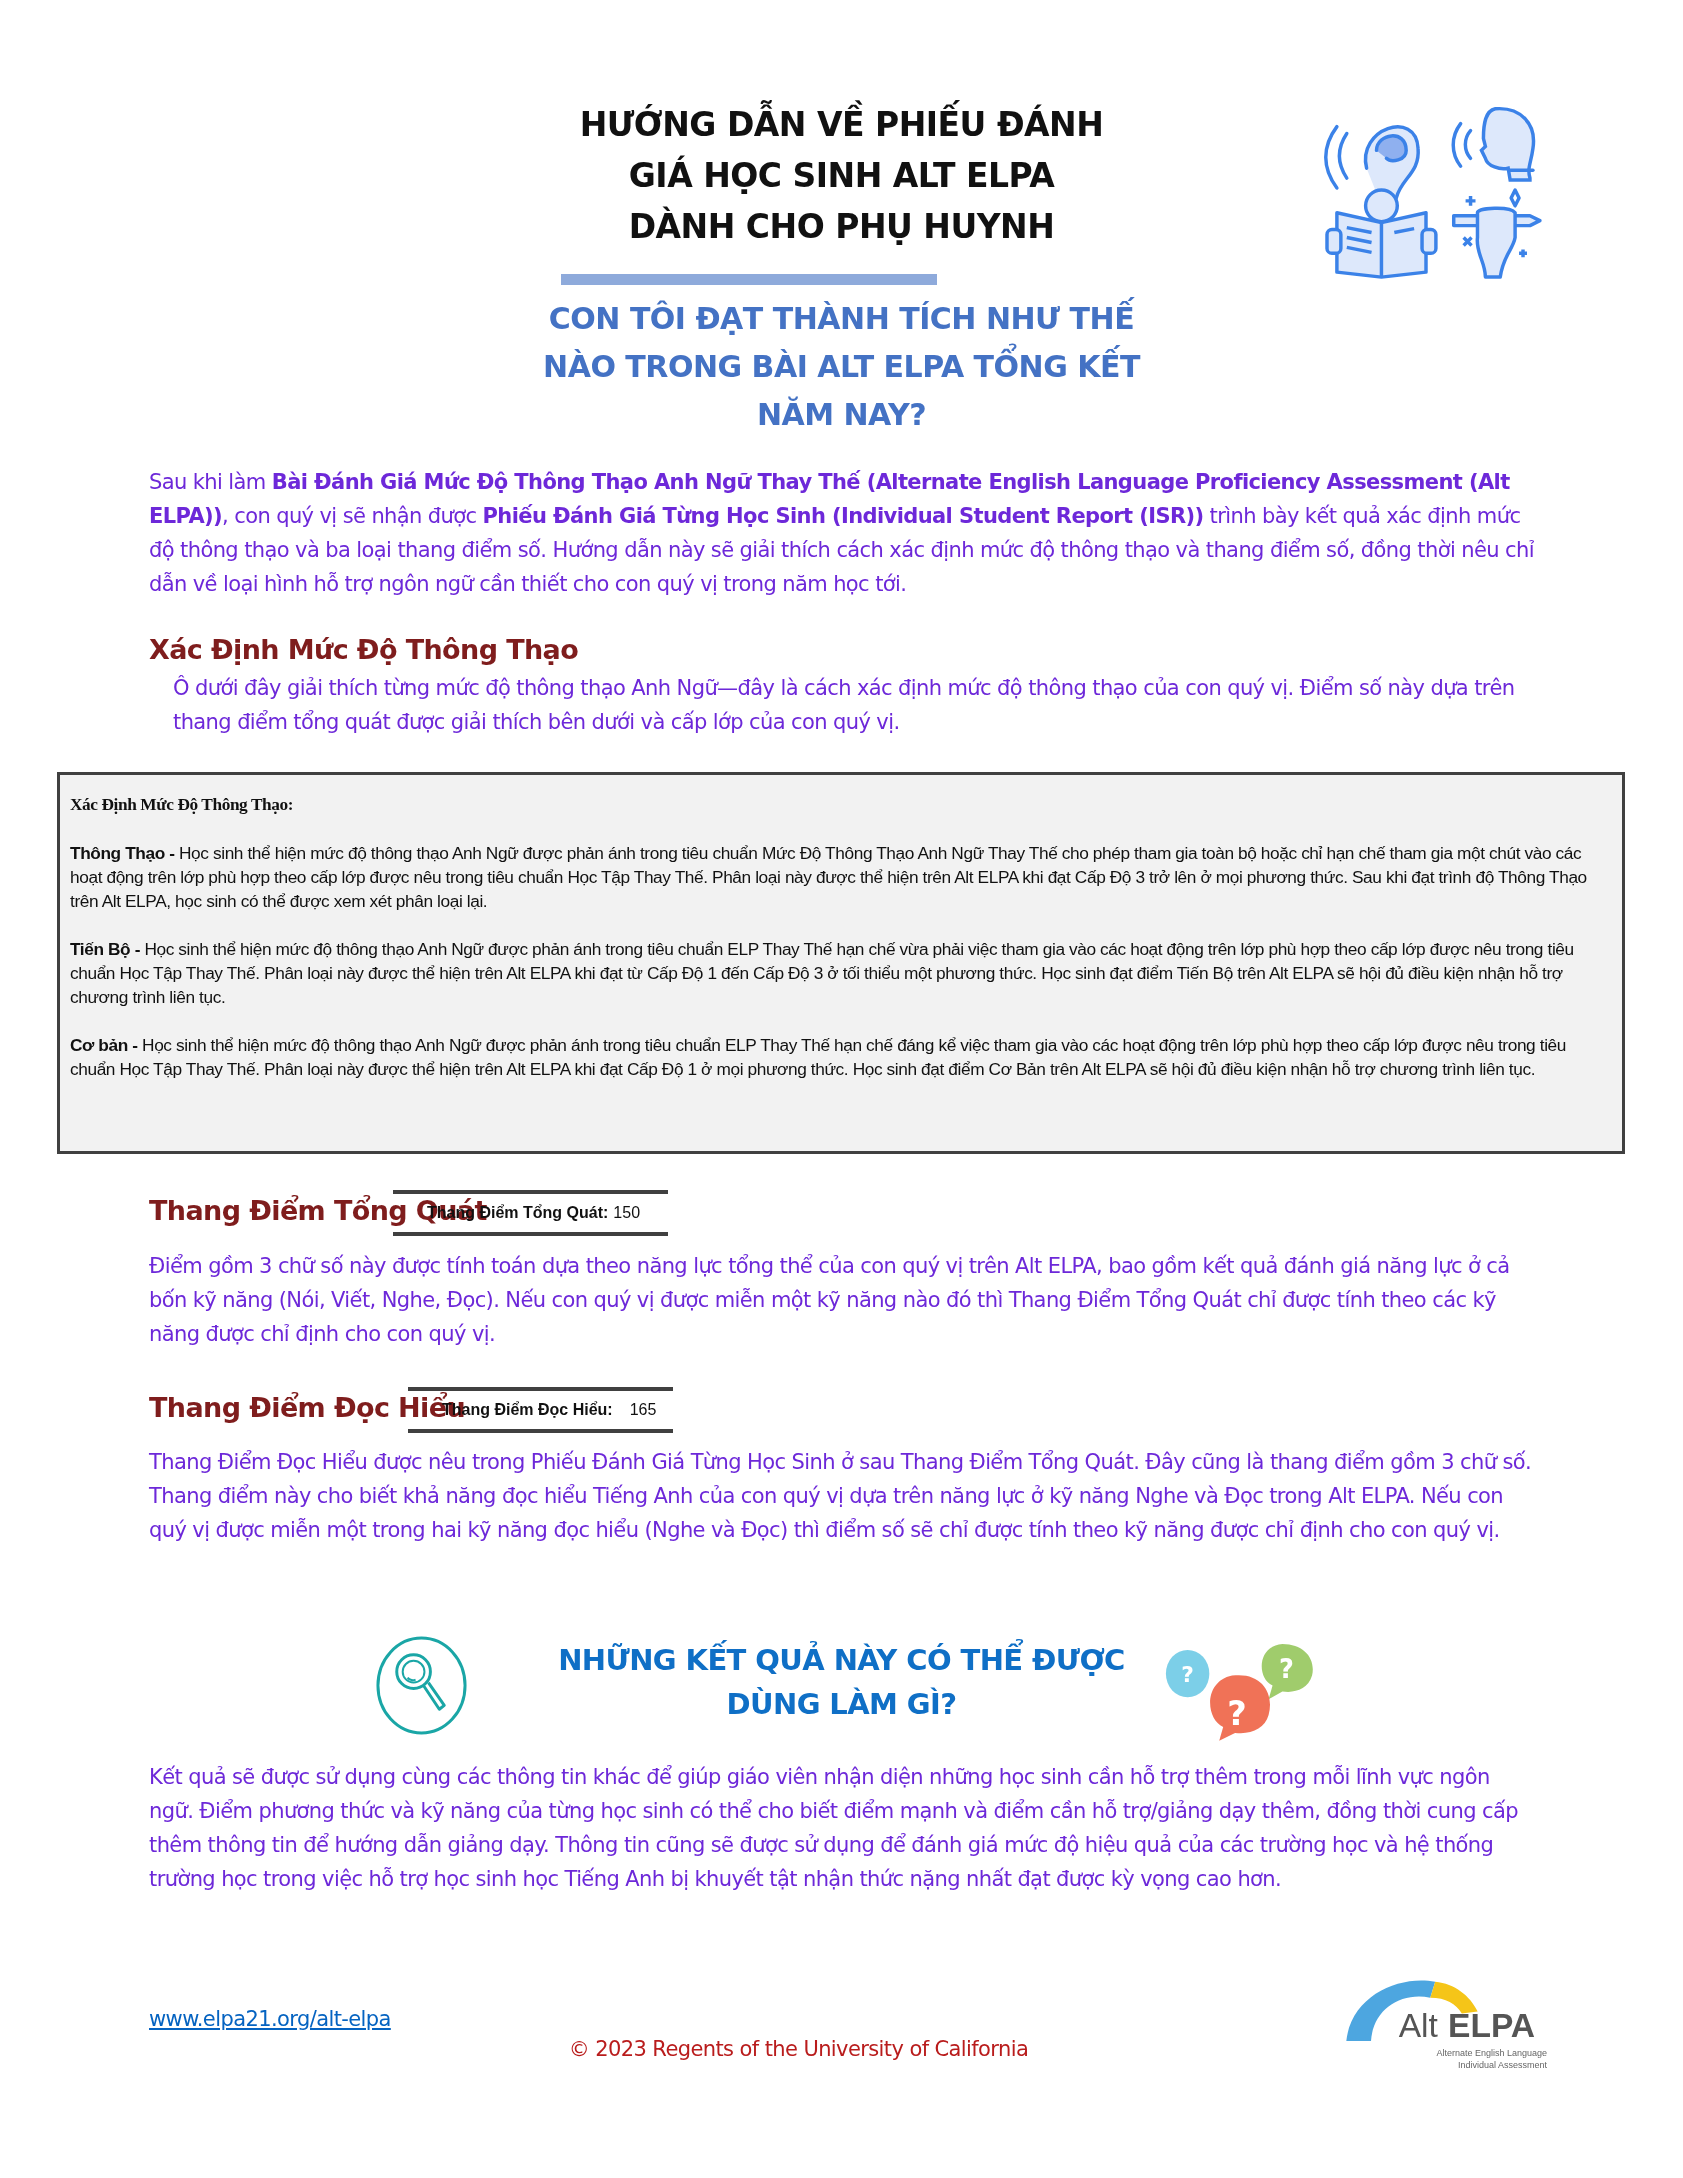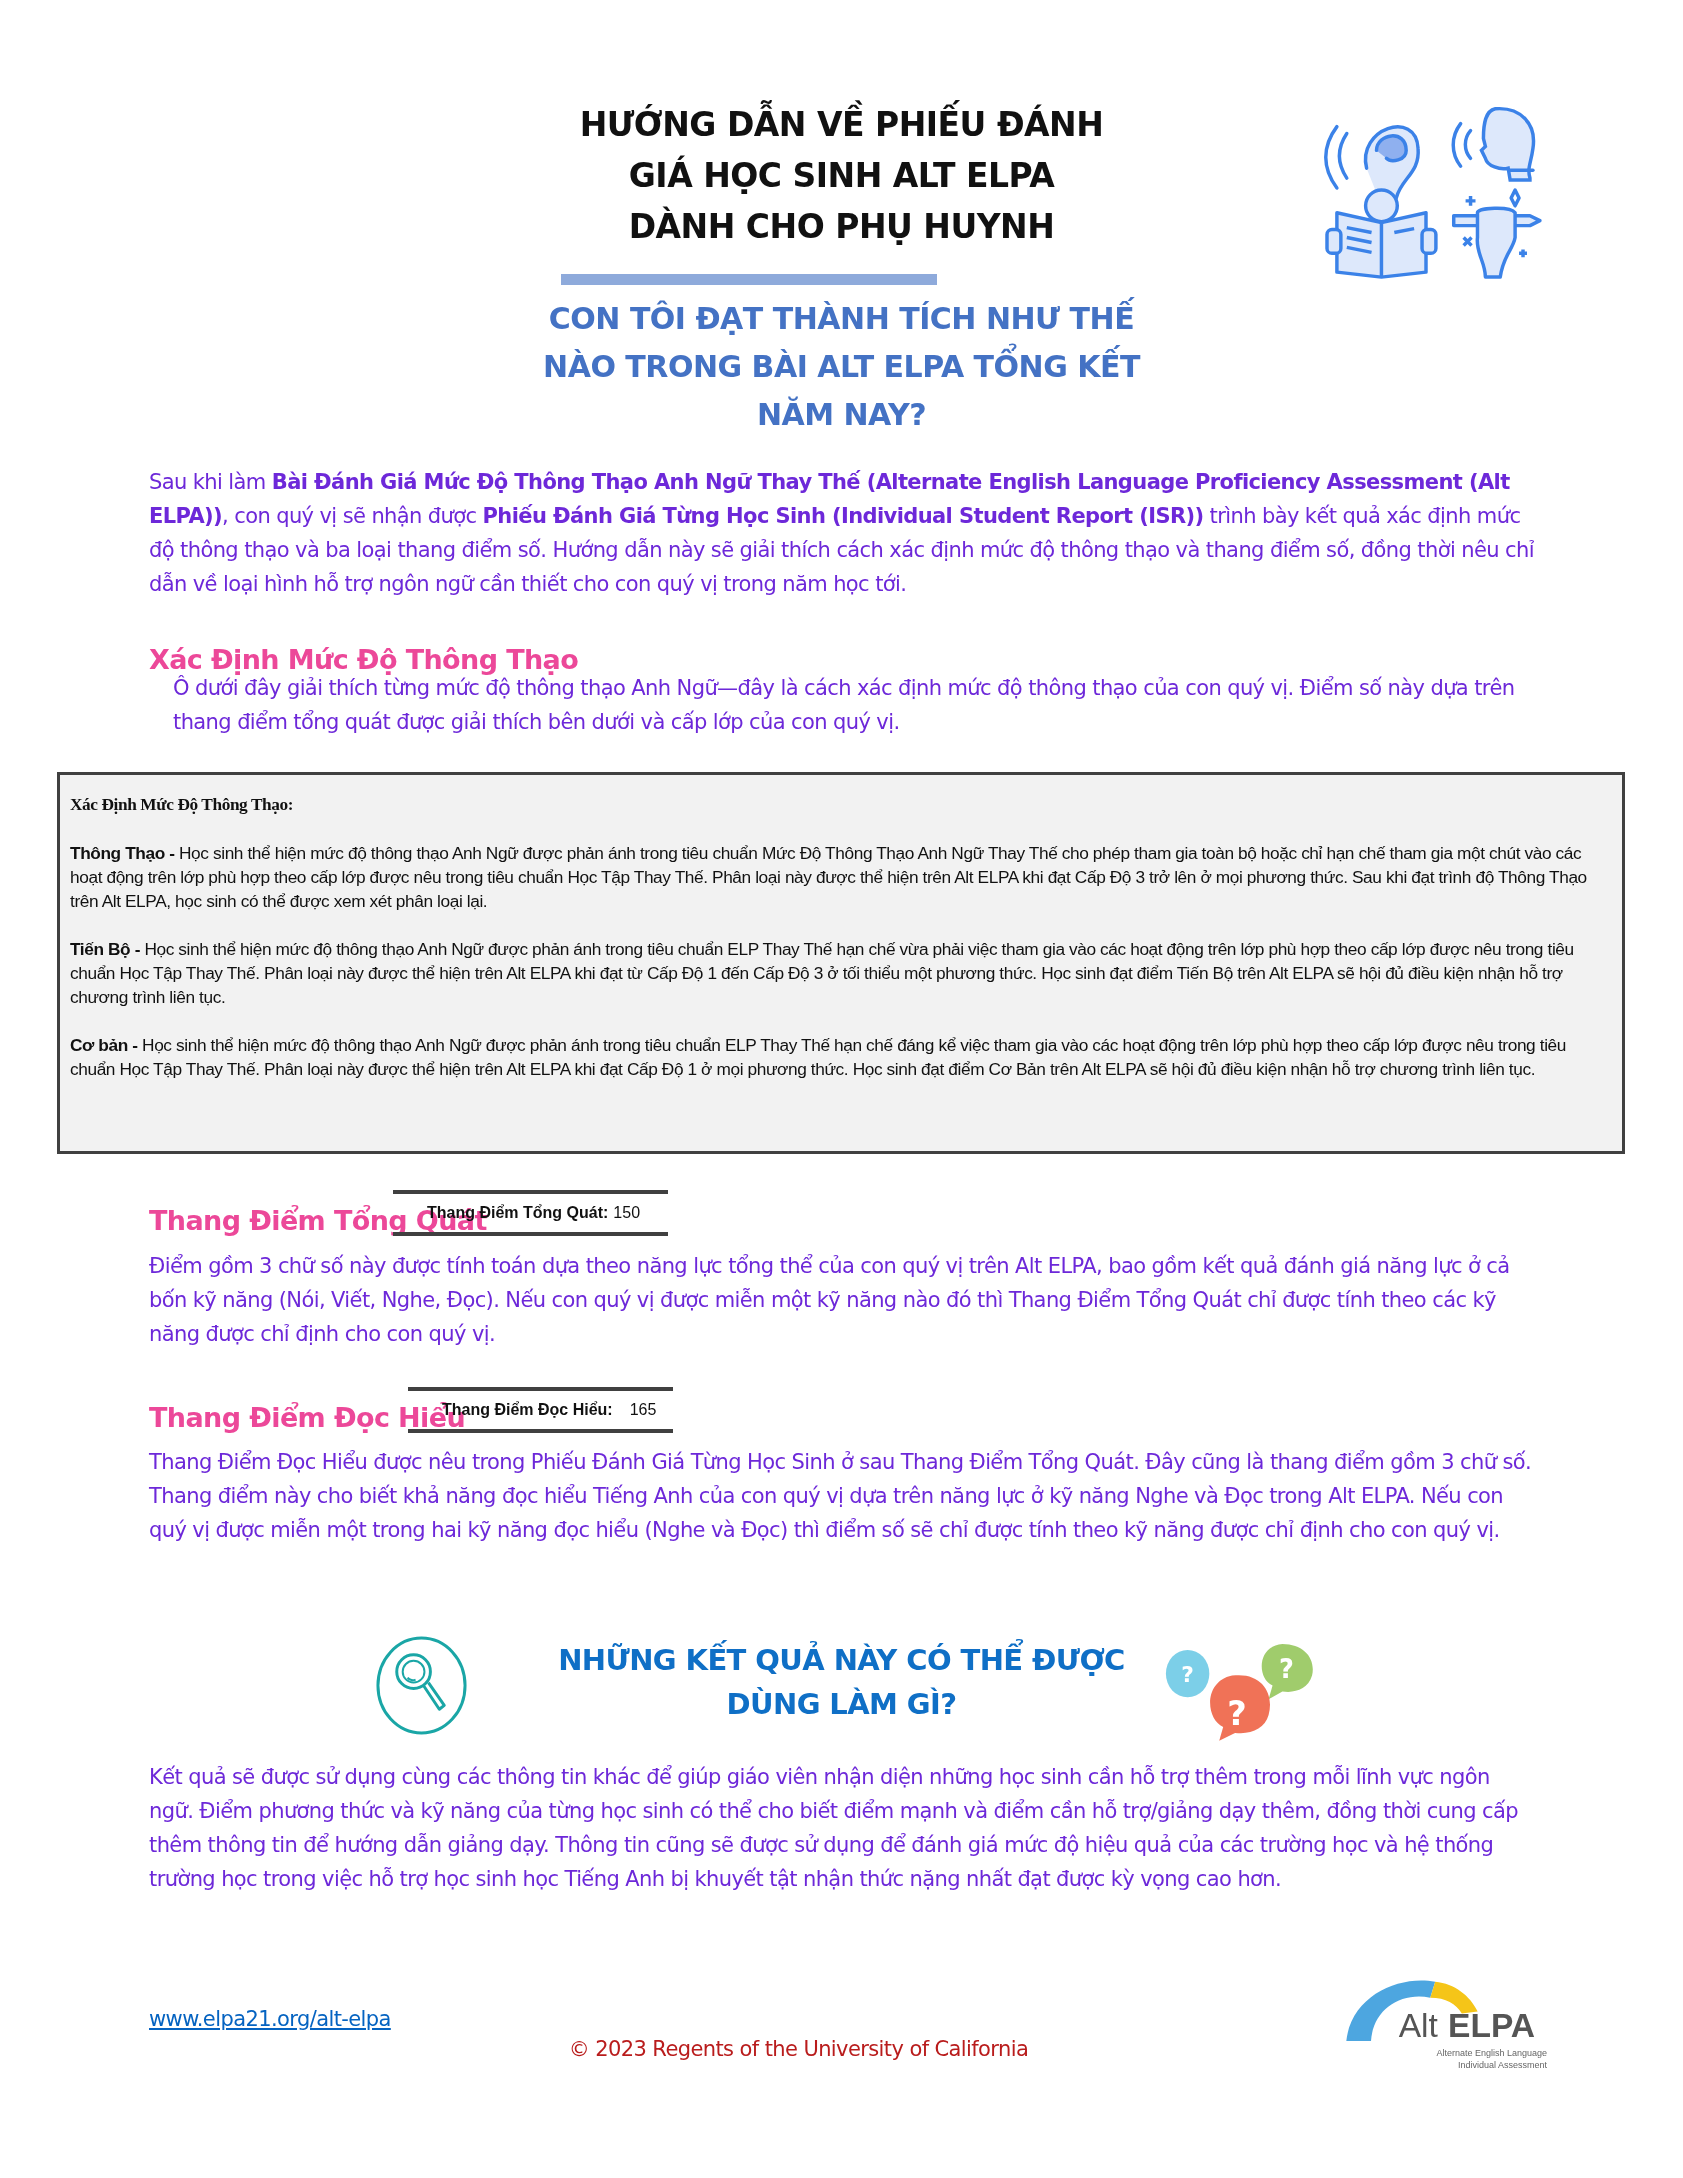--- a/index.html
+++ b/index.html
@@ -19,23 +19,22 @@
       font-family: "DejaVu Sans", sans-serif; font-weight: bold; font-size: 30px;
       line-height: 48px; color: #4472c4; letter-spacing: -0.5px;
     }
     .icons { left: 1307px; top: 89px; width: 238px; height: 198px; }
     .body-text {
       font-family: "DejaVu Sans", sans-serif; font-size: 21px; line-height: 34px; color: #6d28d9;
       letter-spacing: -0.6px;
     }
     .intro { left: 149px; top: 465px; width: 1386px; }
     .h2 {
-      font-family: "DejaVu Sans", sans-serif; font-size: 27px; font-weight: bold; color: #ec4899;
+      font-family: "DejaVu Sans", sans-serif; font-size: 27px; font-weight: bold; color: #7f1d1d;
       letter-spacing: -0.6px;
-      margin-top: 10px;
     }
     .sec1-h { left: 149px; top: 634px; }
     .sec1-p { left: 149px; top: 671px; width: 1386px; margin-left: 24px; }
     .levels-box {
       left: 57px; top: 772px; width: 1568px; height: 382px; background: #f2f2f2;
       border: 3px solid #404040; box-sizing: border-box; padding: 18px 10px 0 10px;
       font-family: "Liberation Sans", sans-serif; font-size: 17.3px; line-height: 24px; color: #111;
       letter-spacing: -0.4px;
     }
     .levels-box p { margin: 0 0 24px 0; }

